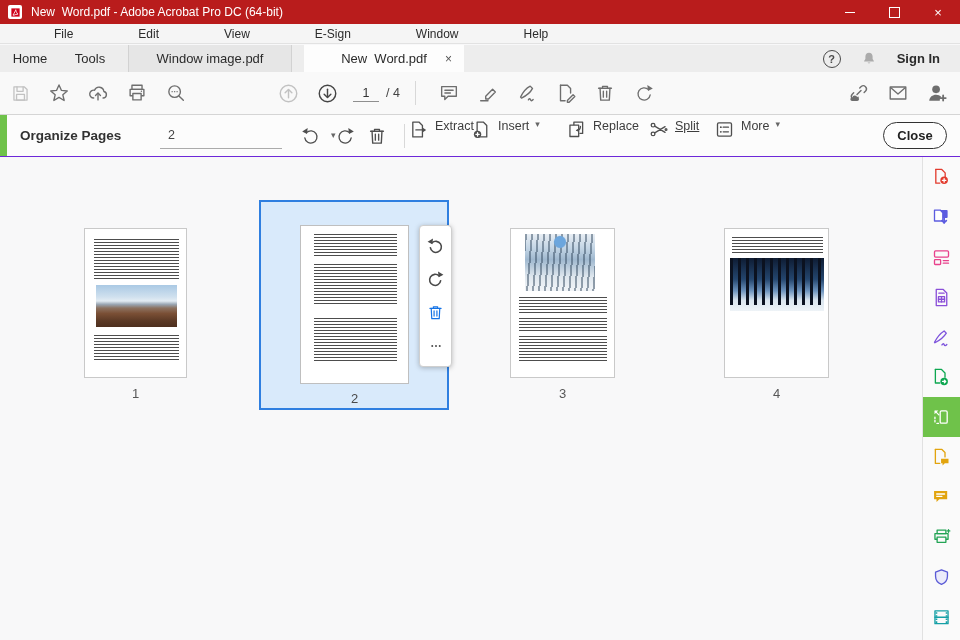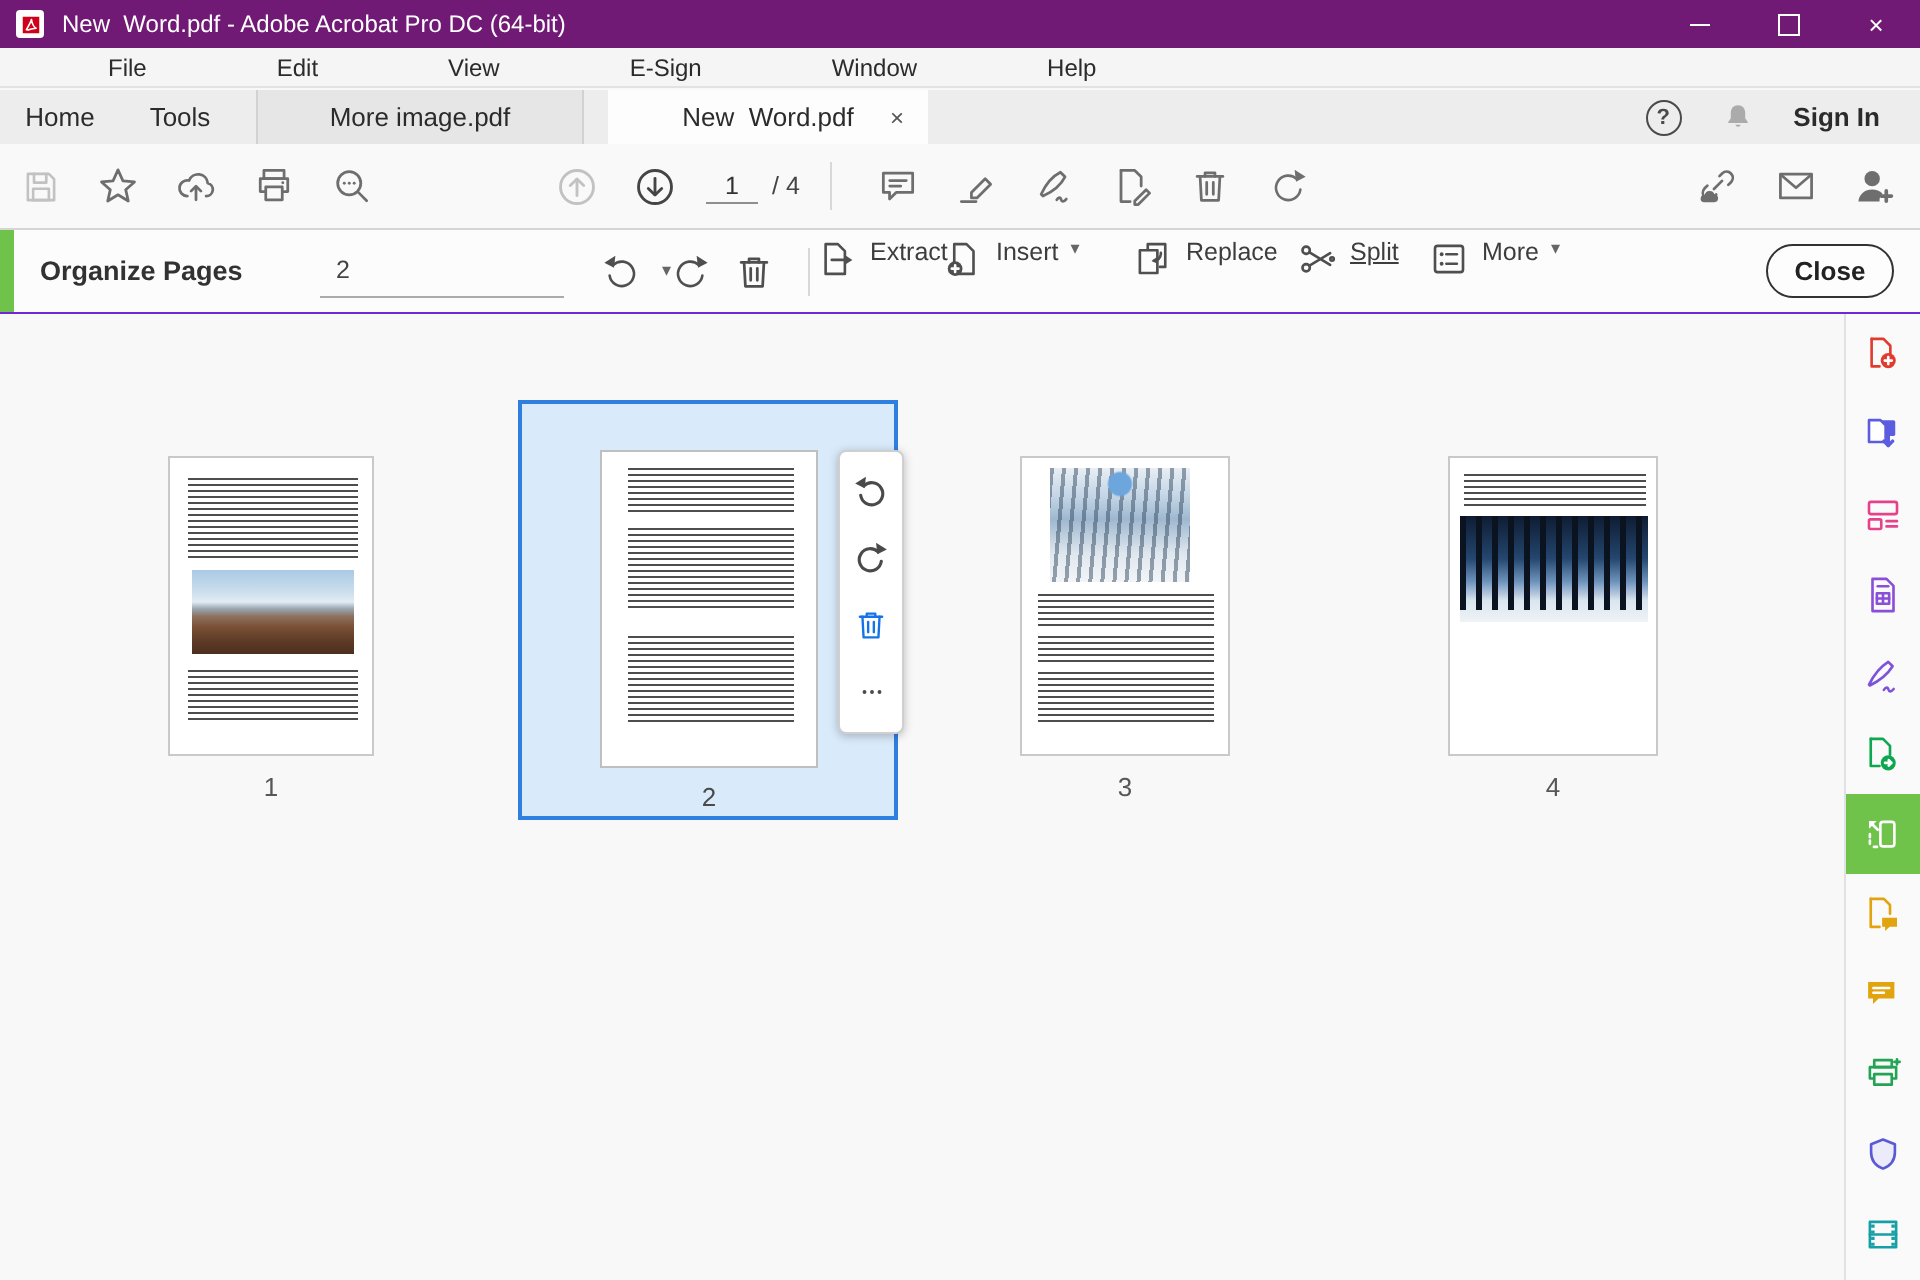--- a/index.html
+++ b/index.html
@@ -1,20 +1,20 @@
 <!DOCTYPE html>
 <html><head>
 <meta charset="utf-8">
 <style>
   html,body{margin:0;padding:0;background:#ddd;}
   #app{position:relative;width:960px;height:640px;background:#F8F8F9;overflow:hidden;
        font-family:"Liberation Sans","DejaVu Sans",sans-serif;-webkit-font-smoothing:antialiased;}
   .pre{white-space:pre;}
   
-  #titlebar{position:absolute;left:0;top:0;width:960px;height:24px;background:#701a75;display:flex;align-items:center;}
+  #titlebar{position:absolute;left:0;top:0;width:960px;height:24px;background:#b91c1c;display:flex;align-items:center;}
   #app-logo{width:14px;height:14px;margin-left:8px;background:#fff;border-radius:2px;display:flex;align-items:center;justify-content:center;}
   #app-logo svg{display:block;}
   #win-title{color:#fff;font-size:12px;margin-left:9px;flex:1;}
   .win-btn{width:44px;height:24px;display:flex;align-items:center;justify-content:center;color:#fff;font-size:13px;}
   .win-btn .minbar{display:block;width:10px;height:1px;background:#fff;}
   .win-btn .maxbox{display:block;width:9px;height:9px;border:1px solid #fff;}
   
   #menubar{position:absolute;left:0;top:24px;width:960px;height:20px;background:#F5F5F5;border-bottom:1px solid #E2E2E2;
            display:flex;align-items:center;gap:21px;padding-left:10px;box-sizing:border-box;}
   .menu-item{font-size:12px;color:#2B2B2B;margin-left:44px;}
@@ -109,21 +109,21 @@
     <span class="menu-item">Edit</span>
     <span class="menu-item">View</span>
     <span class="menu-item">E-Sign</span>
     <span class="menu-item">Window</span>
     <span class="menu-item">Help</span>
   </div>
 
   <div id="tabbar">
     <span class="app-tab">Home</span>
     <span class="app-tab">Tools</span>
-    <span id="tab-print" class="doc-tab">More image.pdf</span>
+    <span id="tab-print" class="doc-tab">Window image.pdf</span>
     <span id="tab-active" class="doc-tab">
       <span class="pre">New  Word.pdf</span>
       <span class="close-x">×</span>
     </span>
     <span id="tabbar-right">
       <span id="help-badge">?</span>
       <span>
         <svg class="ico" width="18" height="18" viewBox="0 0 24 24" style="color:#ABABAB">
           <path class="f" d="M12 3.5c-2.9 0-4.8 2.1-4.8 5v3.6L5.5 14.6v.7h13v-.7l-1.7-2.5V8.5c0-2.9-1.9-5-4.8-5z"></path>
           <path class="f" d="M10.2 16.5a1.9 1.9 0 0 0 3.6 0z"></path>

